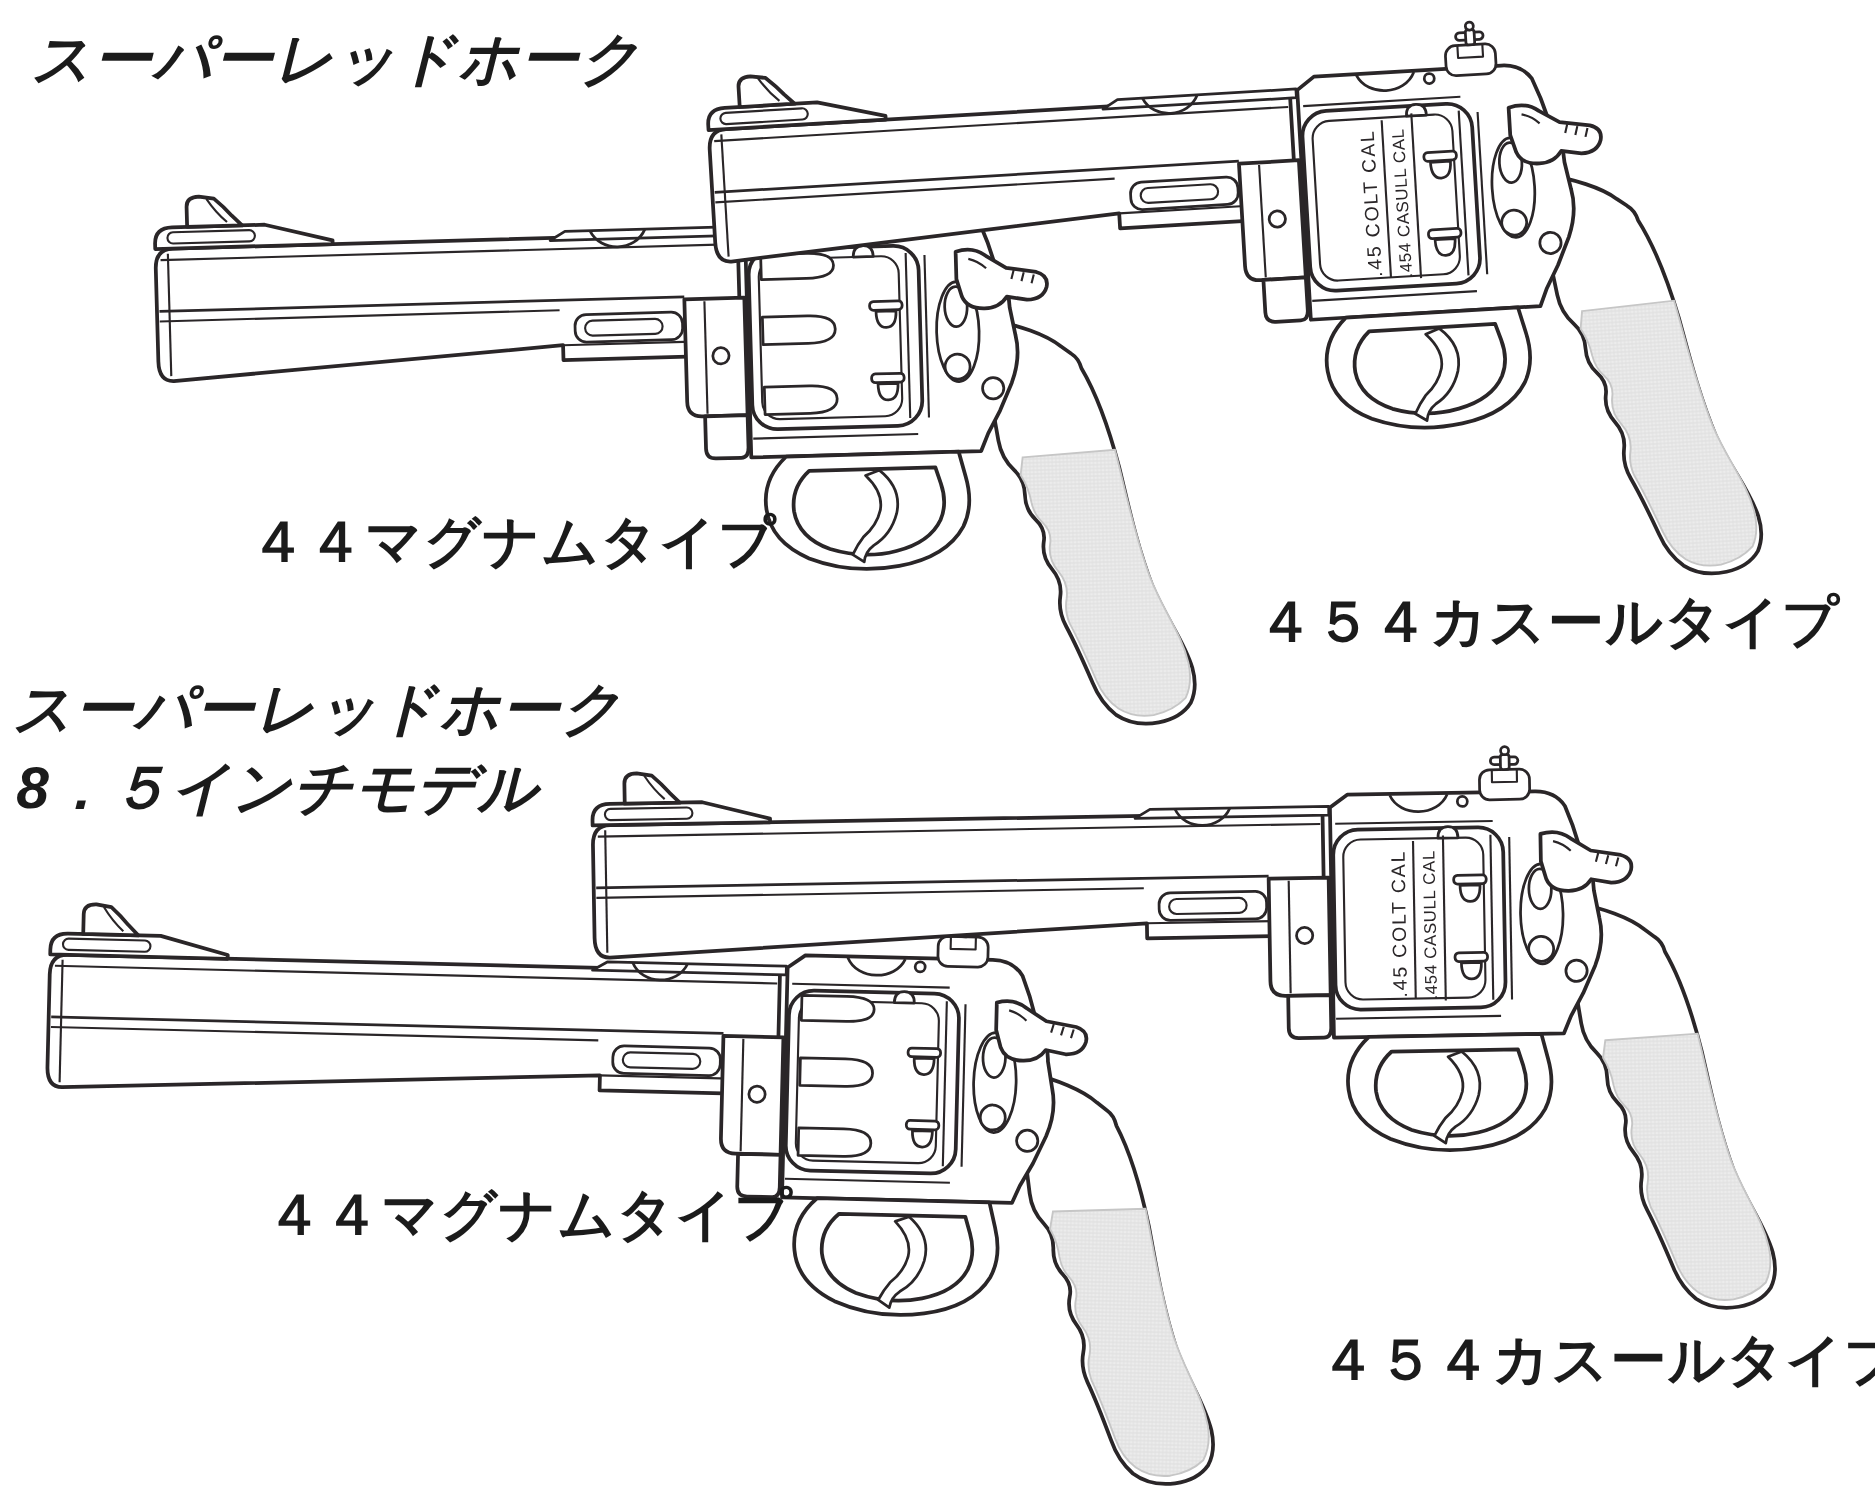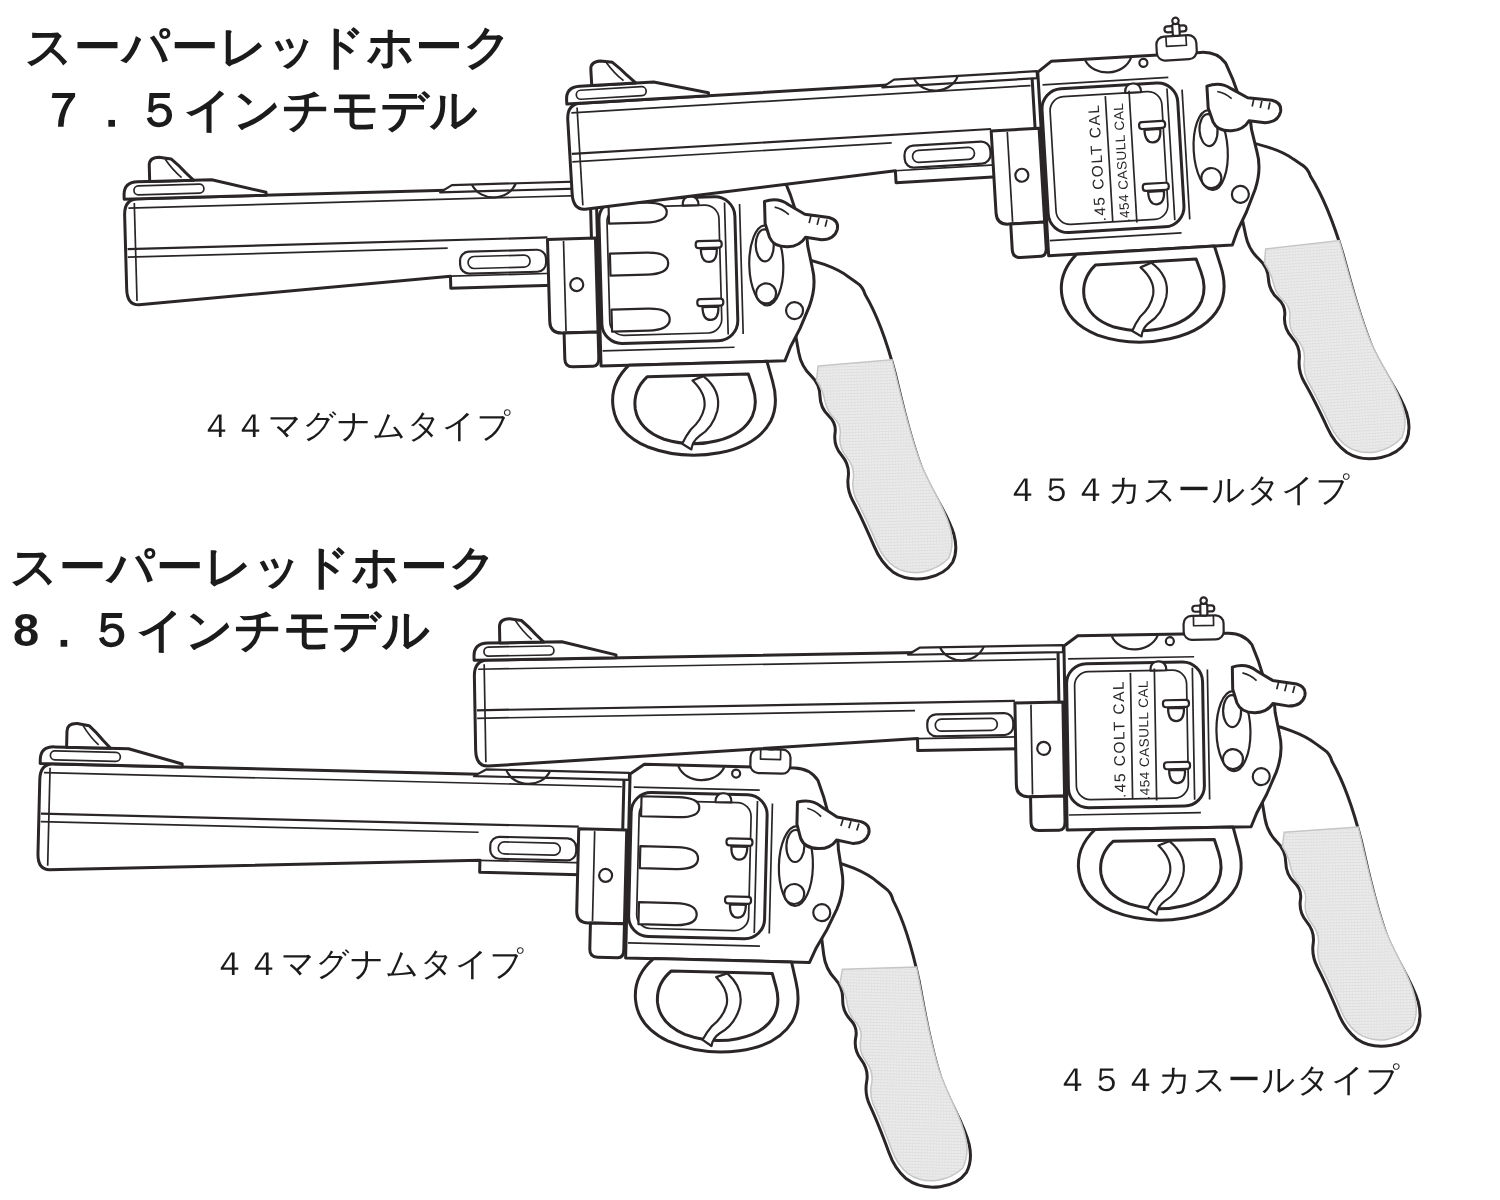--- a/index.html
+++ b/index.html
@@ -1,20 +1,20 @@
 <!DOCTYPE html>
 <html><head>
 <meta charset="utf-8">
 <style>
   html,body{margin:0;padding:0;background:#ffffff;}
   .stage{position:relative;width:1500px;height:1200px;background:#ffffff;overflow:hidden;
          font-family:"Liberation Sans","DejaVu Sans",sans-serif;color:#1b1b1b;}
   .stage svg{position:absolute;left:0;top:0;}
-  .t{position:absolute;font-size:47px;font-weight:bold;line-height:63px;letter-spacing:1px;white-space:nowrap;}
-  .lb{position:absolute;font-size:33px;font-weight:normal;white-space:nowrap;letter-spacing:1px;}
+  .t{position:absolute;font-size:47px;font-weight:bold;line-height:63px;letter-spacing:1px;white-space:nowrap;font-style:italic;}
+  .lb{position:absolute;font-size:45px;font-weight:bold;white-space:nowrap;letter-spacing:1px;}
   .o{fill:#ffffff;stroke:#2a2628;stroke-width:3;stroke-linejoin:round;}
   .w{fill:#ffffff;stroke:#2a2628;stroke-width:2.2;stroke-linejoin:round;}
   .i{fill:none;stroke:#2a2628;stroke-width:2.2;stroke-linejoin:round;}
   .i2{fill:none;stroke:#2a2628;stroke-width:1.7;stroke-linejoin:round;}
   .pnl{fill:url(#chk);stroke:#c6c6c6;stroke-width:1.5;}
   text.cyl{fill:#2a2628;font-family:"Liberation Sans","DejaVu Sans",sans-serif;}
 </style>
 </head>
 <body>
 
@@ -247,21 +247,20 @@
           <path class="i2" d="M128,-32 V-22 H148 V-32"></path>
           <rect class="w" x="127" y="-42" width="22" height="6" rx="3"></rect>
           <rect class="w" x="135" y="-44" width="7" height="12" rx="2"></rect>
           <circle class="w" cx="138.5" cy="-47" r="3.2"></circle>
         </g>
       </g>
   </svg>
 
   <div class="t" style="left:25px;top:15px">
     <div>スーパーレッドホーク</div>
-    <div style="margin-left:15px">７．５インチモデル</div>
   </div>
 
   <div class="lb" style="left:200px;top:404px">４４マグナムタイプ</div>
 
   <div class="lb" style="left:1006px;top:468px">４５４カスールタイプ</div>
 
   <div class="t" style="left:10px;top:535px">
     <div>スーパーレッドホーク</div>
     <div style="margin-left:3px">8．５インチモデル</div>
   </div>

